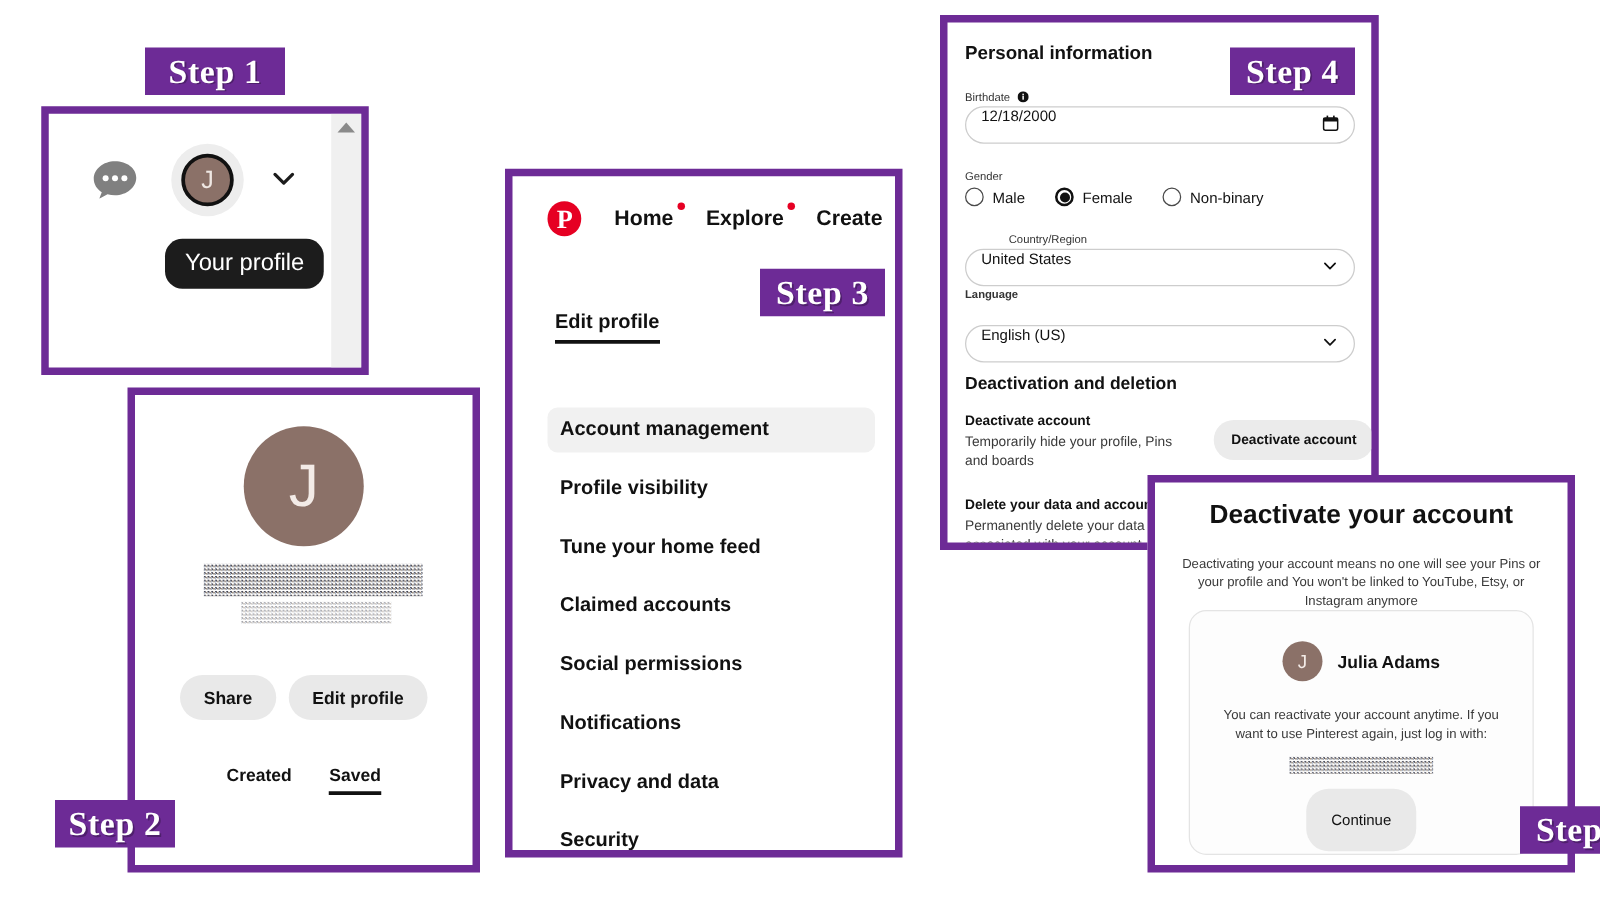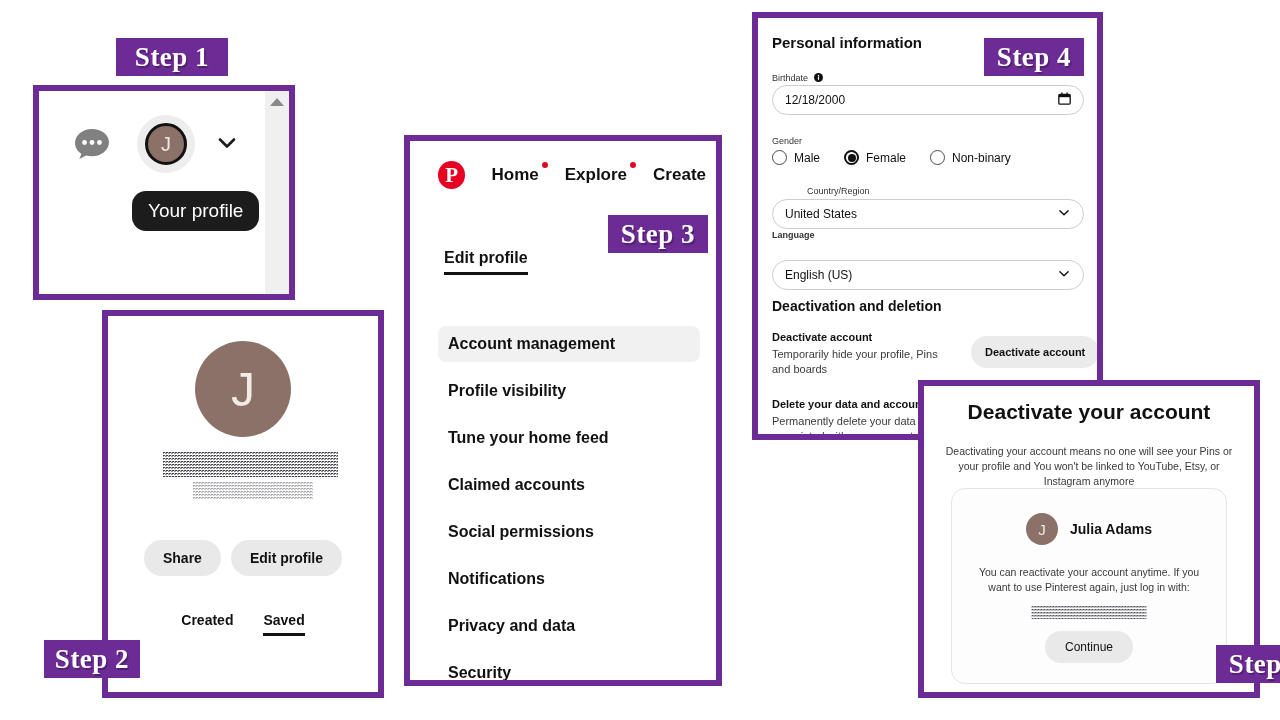--- a/index.html
+++ b/index.html
@@ -167,21 +167,21 @@
     font-size: 15px; font-weight: bold; color: #111111;
   }
   .field-label {
     position: absolute; font-size: 9px; color: #333333;
   }
   .text-field {
     position: absolute; box-sizing: border-box;
     border: 1px solid #cdcdcd; border-radius: 16px;
     height: 30px; background: #ffffff;
     font-size: 12px; color: #111111;
-    display: flex; align-items: center; padding: 0 12px;
+    display: flex; padding: 0 12px;
   }
   .field-icon { position: absolute; right: 12px; top: 50%; transform: translateY(-50%); }
   #s4-gender-row {
     position: absolute; left: 14px; top: 132px;
     display: flex; align-items: center; gap: 24px;
   }
   .radio-opt { display: flex; align-items: center; gap: 7px; font-size: 12px; color: #111111; }
   .radio {
     width: 15px; height: 15px; border-radius: 50%;
     border: 1.6px solid #4a4a4a; box-sizing: border-box;
@@ -237,21 +237,21 @@
   }
   #s5-user-name { font-size: 14px; font-weight: bold; color: #111111; }
   #s5-reactivate {
     position: absolute; left: 22px; right: 22px; top: 76px;
     text-align: center; font-size: 10.5px; color: #3a3a3a; line-height: 15px;
   }
   #s5-email-redact { left: 50%; transform: translateX(-50%); top: 116px; width: 115px; height: 14px; opacity: .85; }
   #s5-continue {
     position: absolute; left: 50%; transform: translateX(-50%); top: 142px;
     background: #e9e9e9; border: none; border-radius: 18px;
-    padding: 9px 20px; font-size: 12px; color: #111111;
+    padding: 18px 20px; font-size: 12px; color: #111111;
     font-family: "Liberation Sans", sans-serif; cursor: pointer;
   }
 </style>
 </head>
 <body>
 
 <div class="step-badge" id="badge-step1" style="left:116px; top:38px; width:112px;">Step 1</div>
 
 <div class="panel" id="panel-step1">
   <div id="s1-inner">

